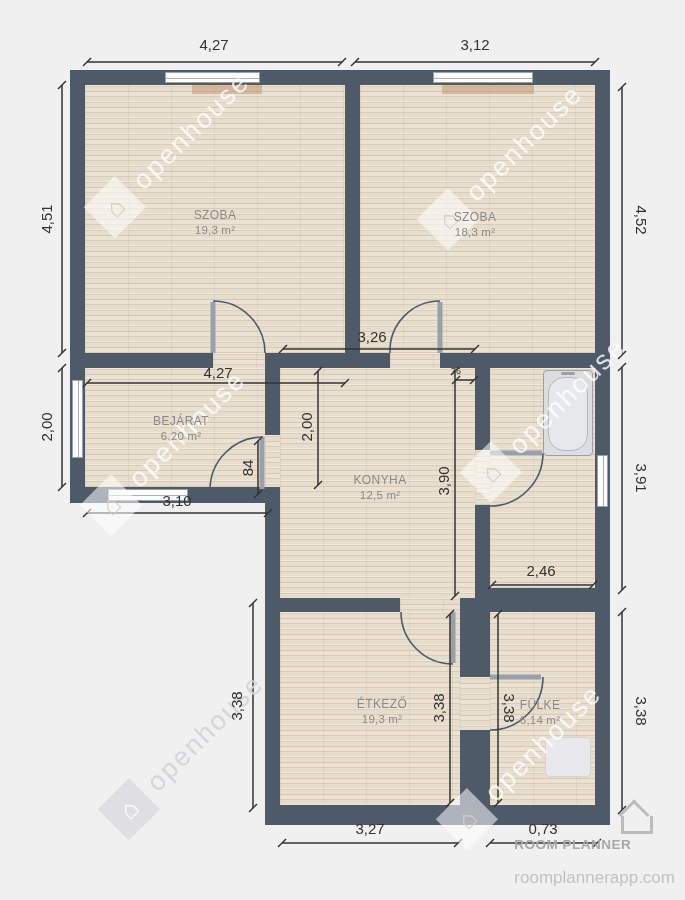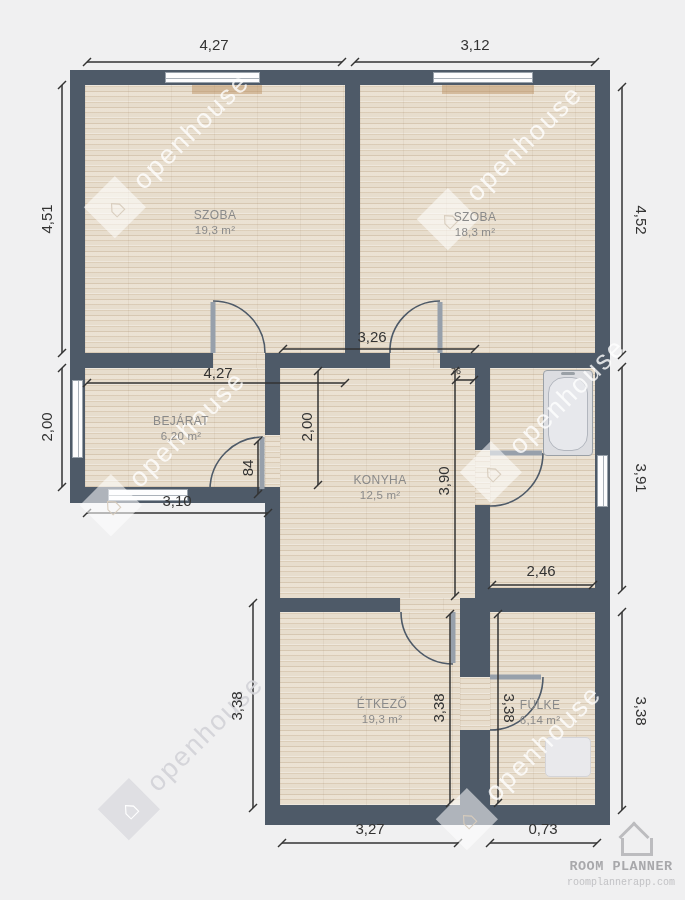--- a/index.html
+++ b/index.html
@@ -38,27 +38,27 @@
   .wm.on-bg .wm-logo{background:rgba(221,221,225,0.95);}
   .wm.on-bg .wm-logo .h{color:#fff;}
   .wm.on-bg .wm-text{color:rgba(211,211,216,0.95);}
   .tub{position:absolute;left:543px;top:370px;width:50px;height:86px;background:#dcdde1;
        border:1.5px solid #9aa0a6;border-radius:4px;box-sizing:border-box;z-index:3;}
   .tub .inner{position:absolute;left:4px;right:4px;top:6px;bottom:4px;background:#e7e8ec;
        border:1.5px solid #b2b6be;border-radius:16px;}
   .tub .tap{position:absolute;left:50%;top:1px;width:14px;height:3px;margin-left:-7px;background:#9aa0a6;border-radius:2px;}
   .washer{position:absolute;left:545px;top:737px;width:44px;height:38px;background:#e9e9ec;
        border:1px solid #d4d4d8;border-radius:5px;z-index:3;}
-  .footer{position:absolute;right:10px;bottom:12px;text-align:center;z-index:7;font-family:Liberation Mono, monospace;}
+  .footer{position:absolute;right:10px;bottom:12px;text-align:left;z-index:7;}
   .rp-house{width:26px;height:15px;border:3.5px solid #bcbcbf;border-top:none;
        margin:0 22px 3px auto;position:relative;}
   .rp-house::before{content:"";position:absolute;left:-1px;top:-12px;width:19px;height:19px;
        border:3.5px solid #bcbcbf;border-right:none;border-bottom:none;transform:rotate(45deg);}
   .rp-name{font-size:13.5px;font-weight:bold;color:#a8a8ab;letter-spacing:.5px;}
-  .rp-url{font-size:10px;color:#c2c2c5;margin-top:3px;}
+  .rp-url{font-size:17px;color:#c2c2c5;margin-top:16px;}
 </style>
 </head>
 <body>
 
 <div class="plan">
 
   <div class="floor" style="left:85px;top:85px;width:260px;height:268px"></div>
   <div class="floor" style="left:360px;top:85px;width:235px;height:268px"></div>
   <div class="floor" style="left:85px;top:368px;width:180px;height:119px"></div>
   <div class="floor" style="left:280px;top:368px;width:195px;height:230px"></div>

